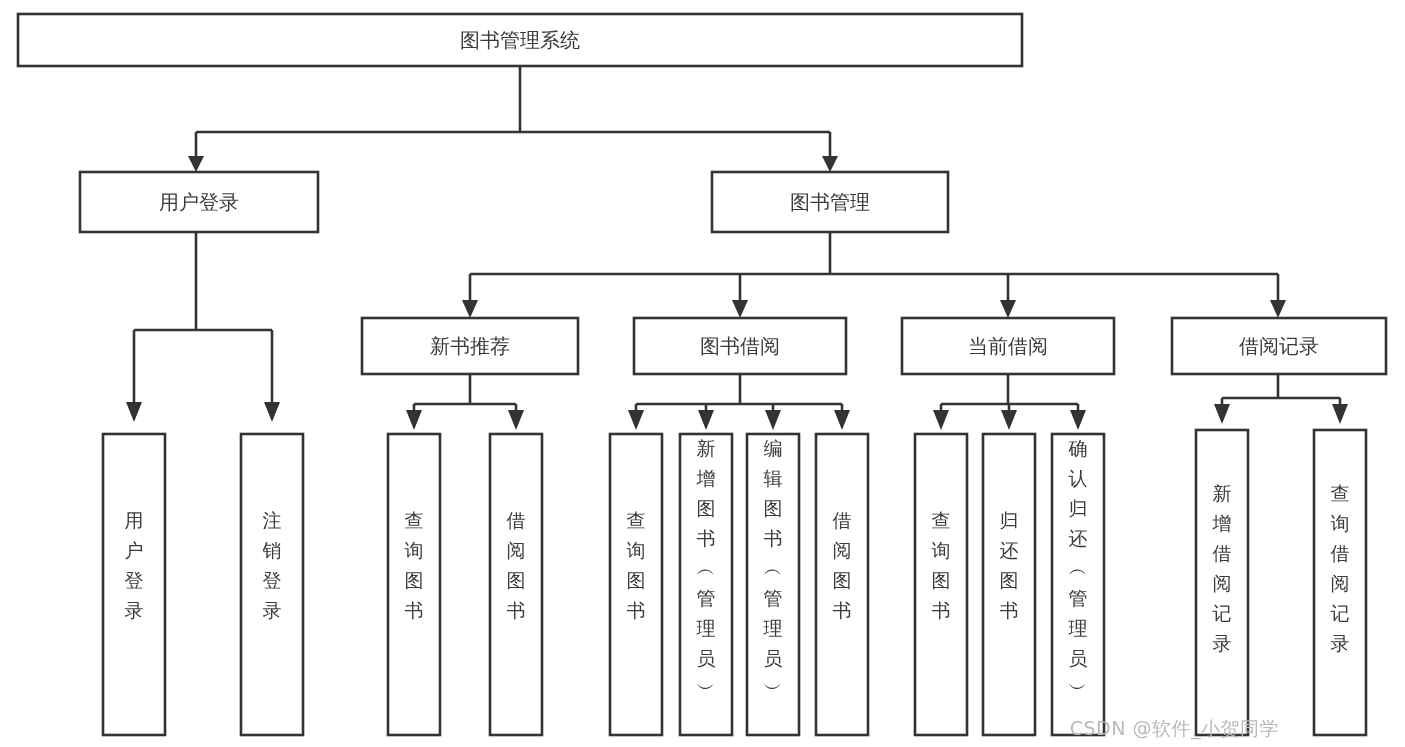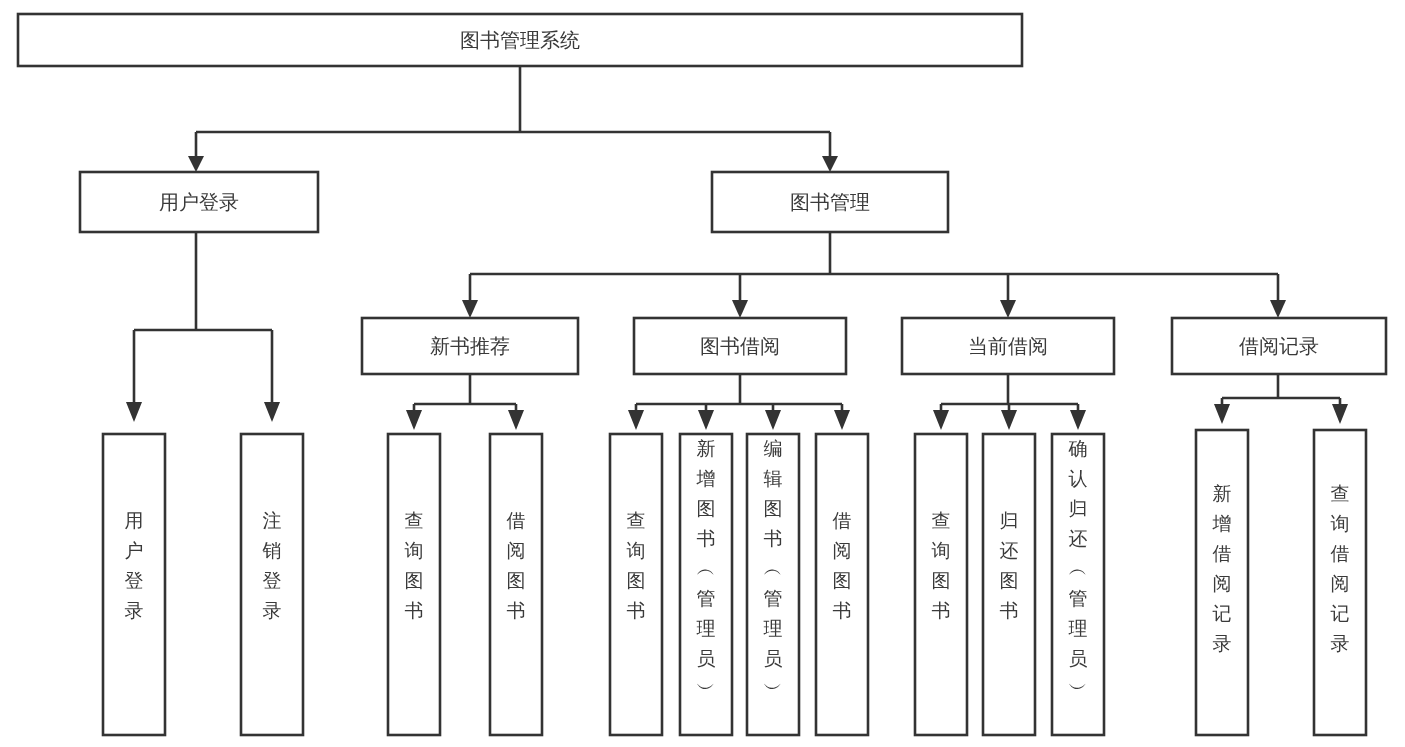--- a/index.html
+++ b/index.html
@@ -228,13 +228,14 @@
     <g>
       <rect class="node-rect" x="1196" y="430" width="52" height="305"></rect>
       <text class="node-label-v" x="1222" y="500"><tspan x="1222" dy="0">新</tspan><tspan x="1222" dy="30">增</tspan><tspan x="1222" dy="30">借</tspan><tspan x="1222" dy="30">阅</tspan><tspan x="1222" dy="30">记</tspan><tspan x="1222" dy="30">录</tspan></text>
     </g>
     <g>
       <rect class="node-rect" x="1314" y="430" width="52" height="305"></rect>
       <text class="node-label-v" x="1340" y="500"><tspan x="1340" dy="0">查</tspan><tspan x="1340" dy="30">询</tspan><tspan x="1340" dy="30">借</tspan><tspan x="1340" dy="30">阅</tspan><tspan x="1340" dy="30">记</tspan><tspan x="1340" dy="30">录</tspan></text>
     </g>
   </svg>
 
+  <div class="watermark-text">CSDN @软件_小贺同学</div>
 </div>
 
 </body></html>

